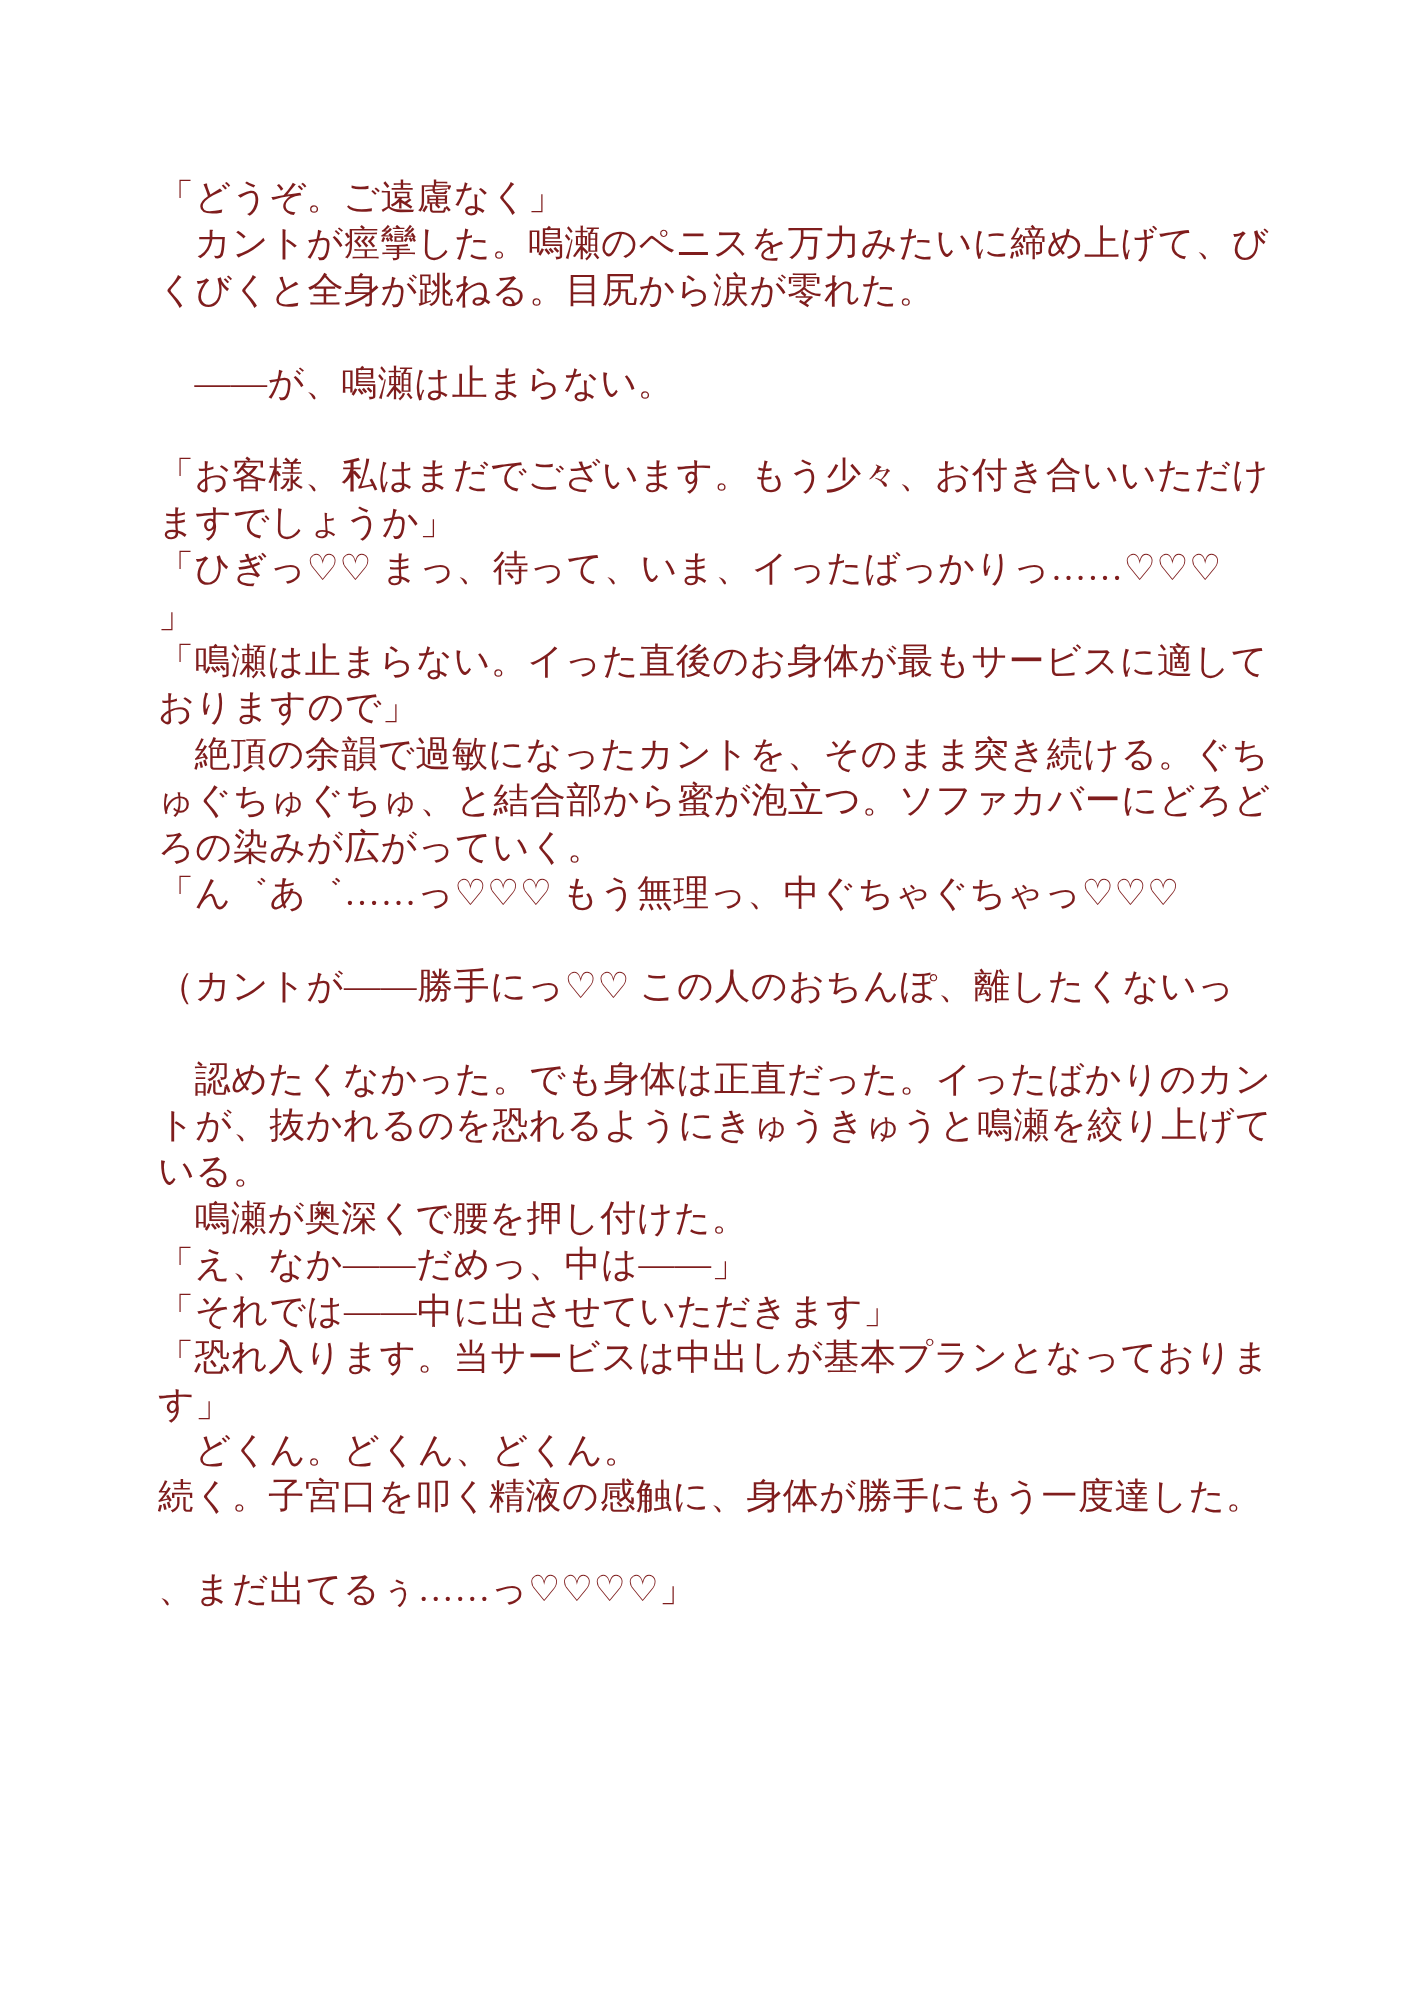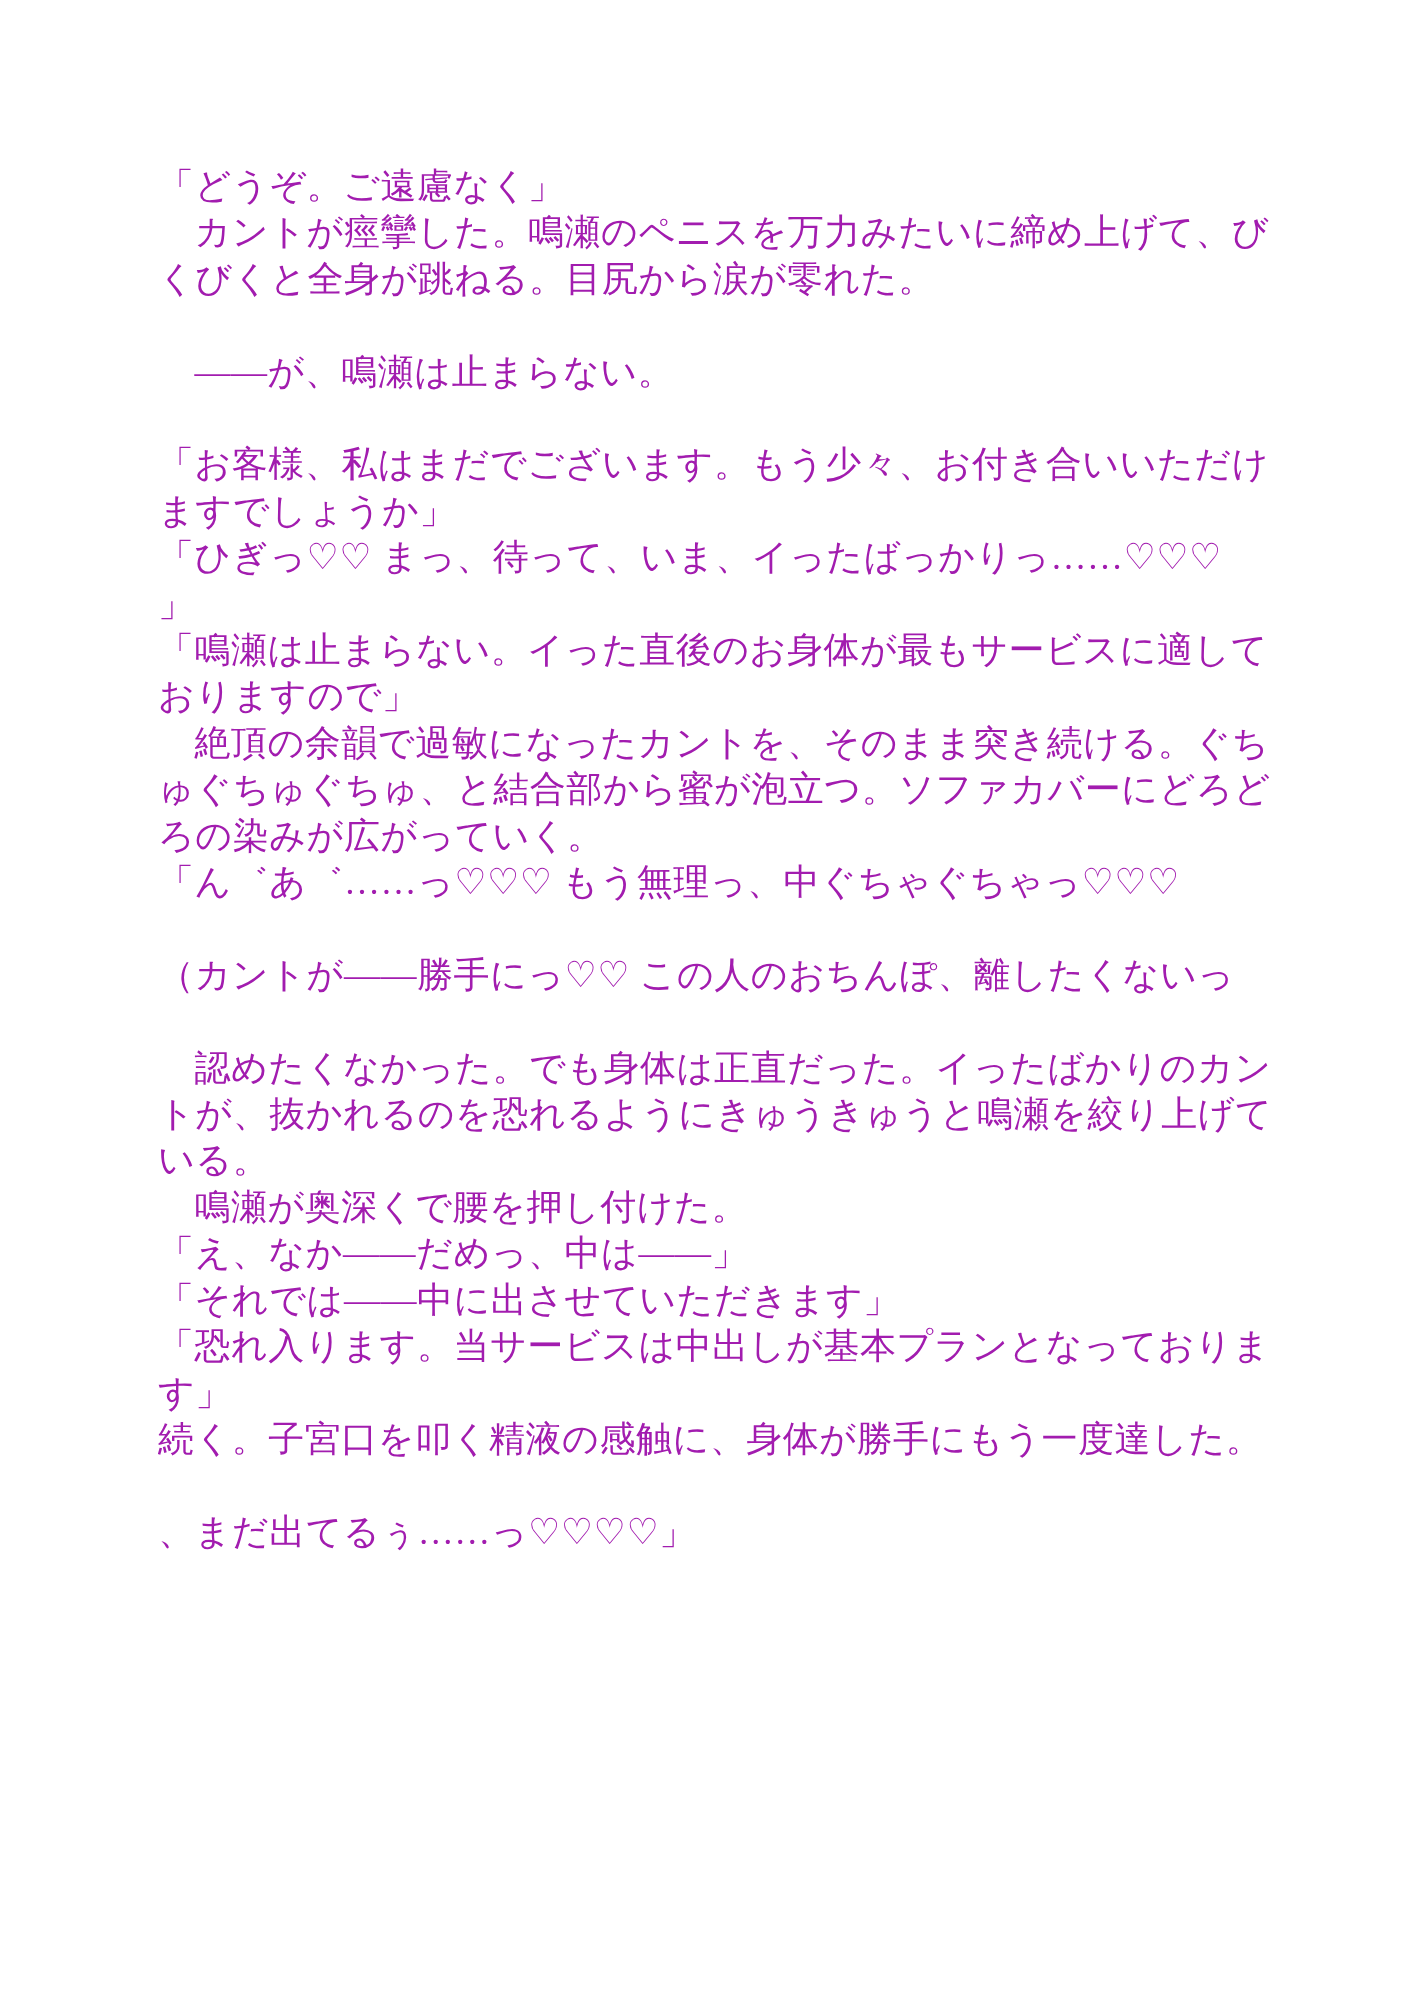--- a/index.html
+++ b/index.html
@@ -29,21 +29,21 @@
     white-space: pre;
     line-height: 46.4px;
     min-height: 46.4px;
     font-kerning: none;
   }
 </style>
 </head>
 <body style="background: rgb(255, 255, 255);">
 
 <div class="page">
-  <div class="text-column" id="text-lines" style="color: #a21caf;">
+  <div class="text-column" id="text-lines" style="color: #7f1d1d; margin-top: 11px;">
       <div class="line">「どうぞ。ご遠慮なく」</div>
       <div class="line">　カントが痙攣した。鳴瀬のペニスを万力みたいに締め上げて、び</div>
       <div class="line">くびくと全身が跳ねる。目尻から涙が零れた。</div>
       <div class="line"></div>
       <div class="line">　――が、鳴瀬は止まらない。</div>
       <div class="line"></div>
       <div class="line">「お客様、私はまだでございます。もう少々、お付き合いいただけ</div>
       <div class="line">ますでしょうか」</div>
       <div class="line">「ひぎっ♡♡ まっ、待って、いま、イったばっかりっ……♡♡♡</div>
       <div class="line">」</div>
@@ -57,17 +57,18 @@
       <div class="line">（カントが――勝手にっ♡♡ この人のおちんぽ、離したくないっ</div>
       <div class="line"></div>
       <div class="line">　認めたくなかった。でも身体は正直だった。イったばかりのカン</div>
       <div class="line">トが、抜かれるのを恐れるようにきゅうきゅうと鳴瀬を絞り上げて</div>
       <div class="line">いる。</div>
       <div class="line">　鳴瀬が奥深くで腰を押し付けた。</div>
       <div class="line">「え、なか――だめっ、中は――」</div>
       <div class="line">「それでは――中に出させていただきます」</div>
       <div class="line">「恐れ入ります。当サービスは中出しが基本プランとなっておりま</div>
       <div class="line">す」</div>
+      <div class="line">　どくん。どくん、どくん。</div>
       <div class="line">続く。子宮口を叩く精液の感触に、身体が勝手にもう一度達した。</div>
       <div class="line"></div>
       <div class="line">、まだ出てるぅ……っ♡♡♡♡」</div>
     </div>
 </div>
 
 </body></html>

